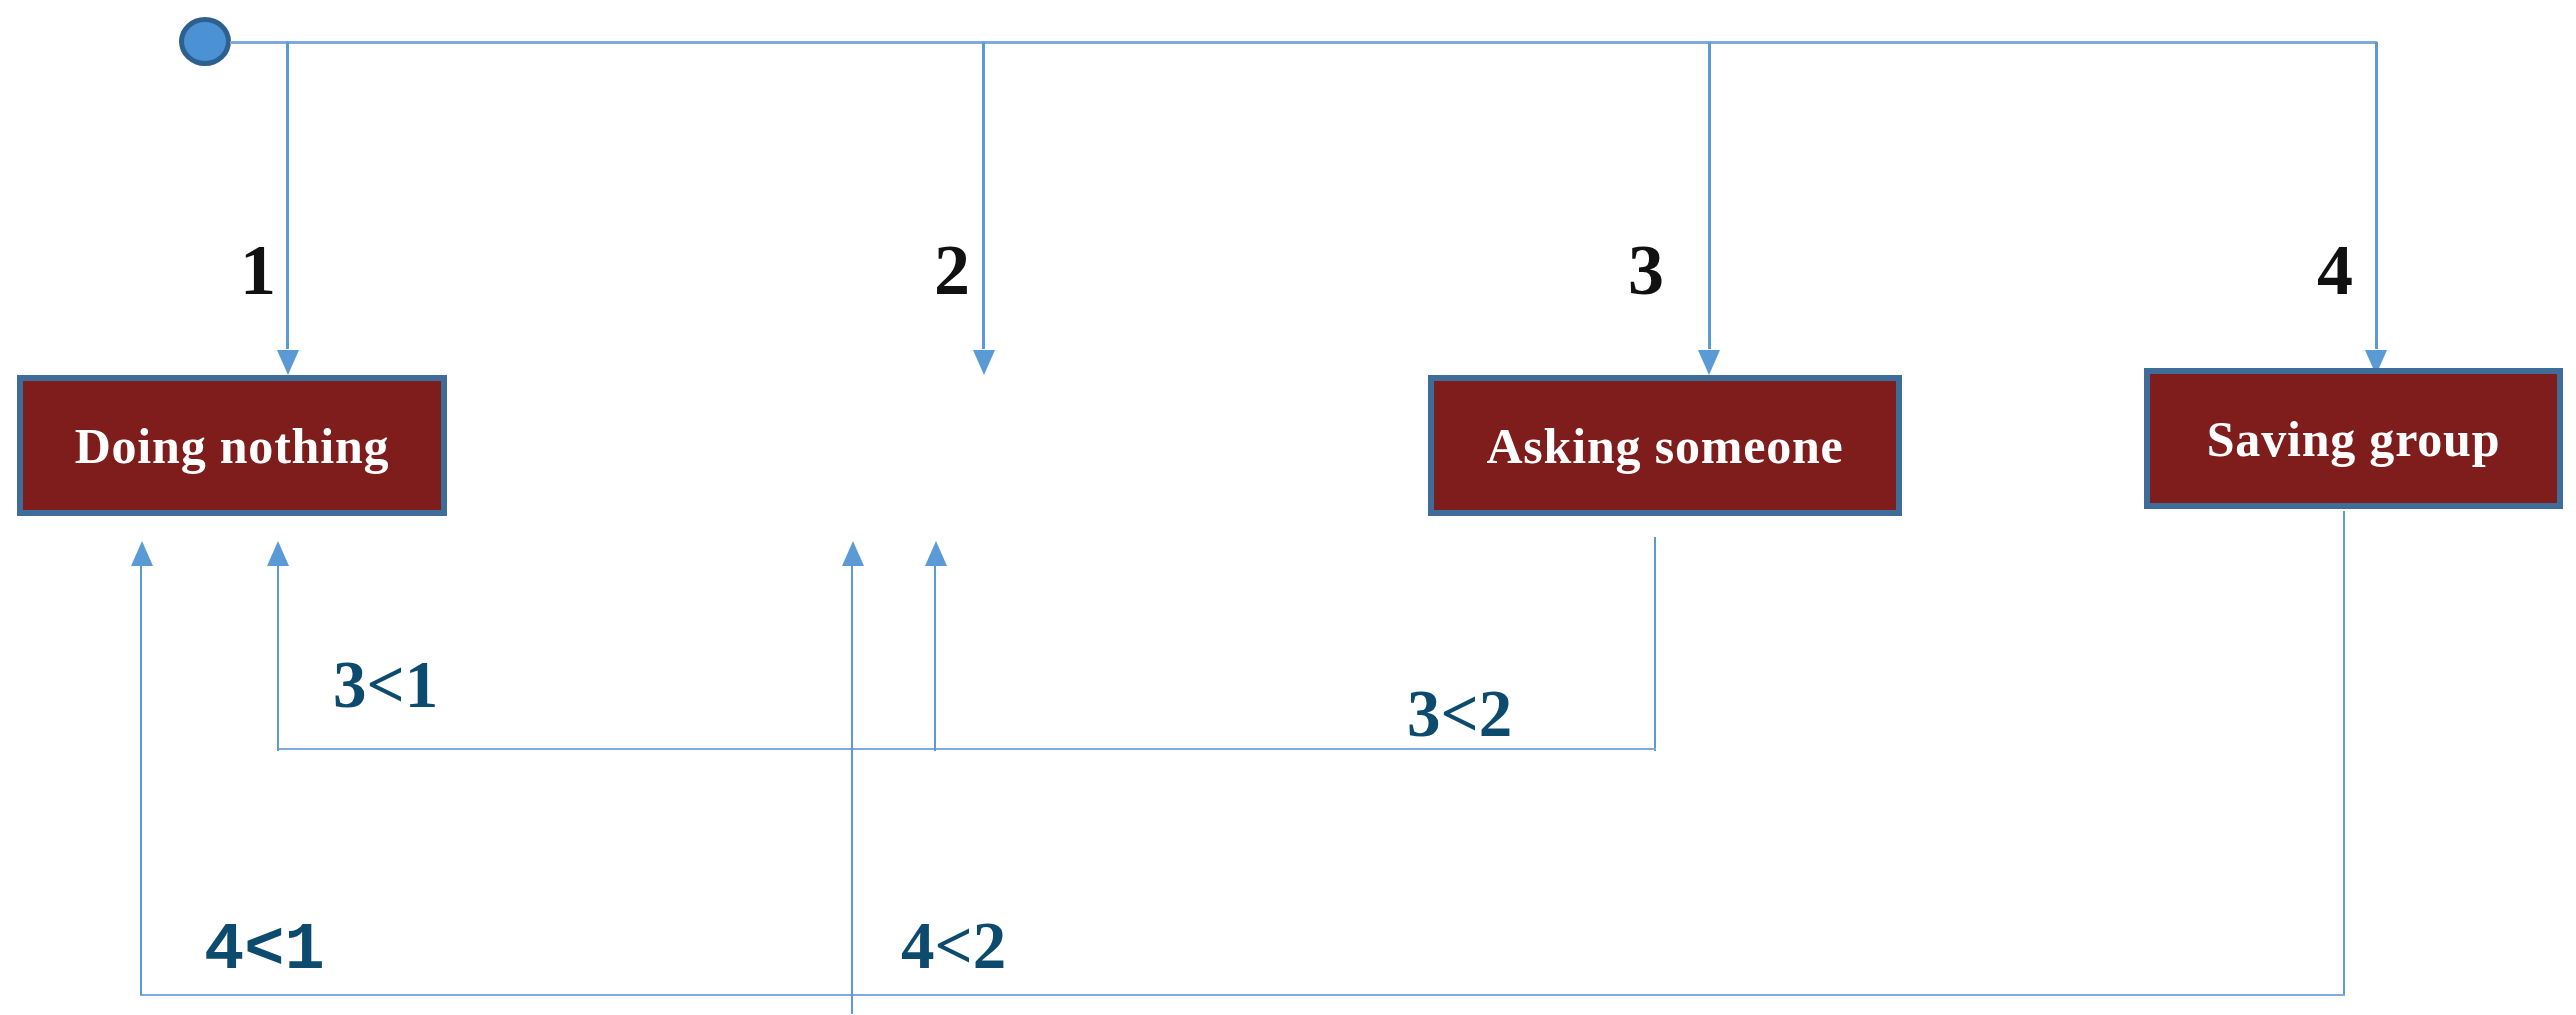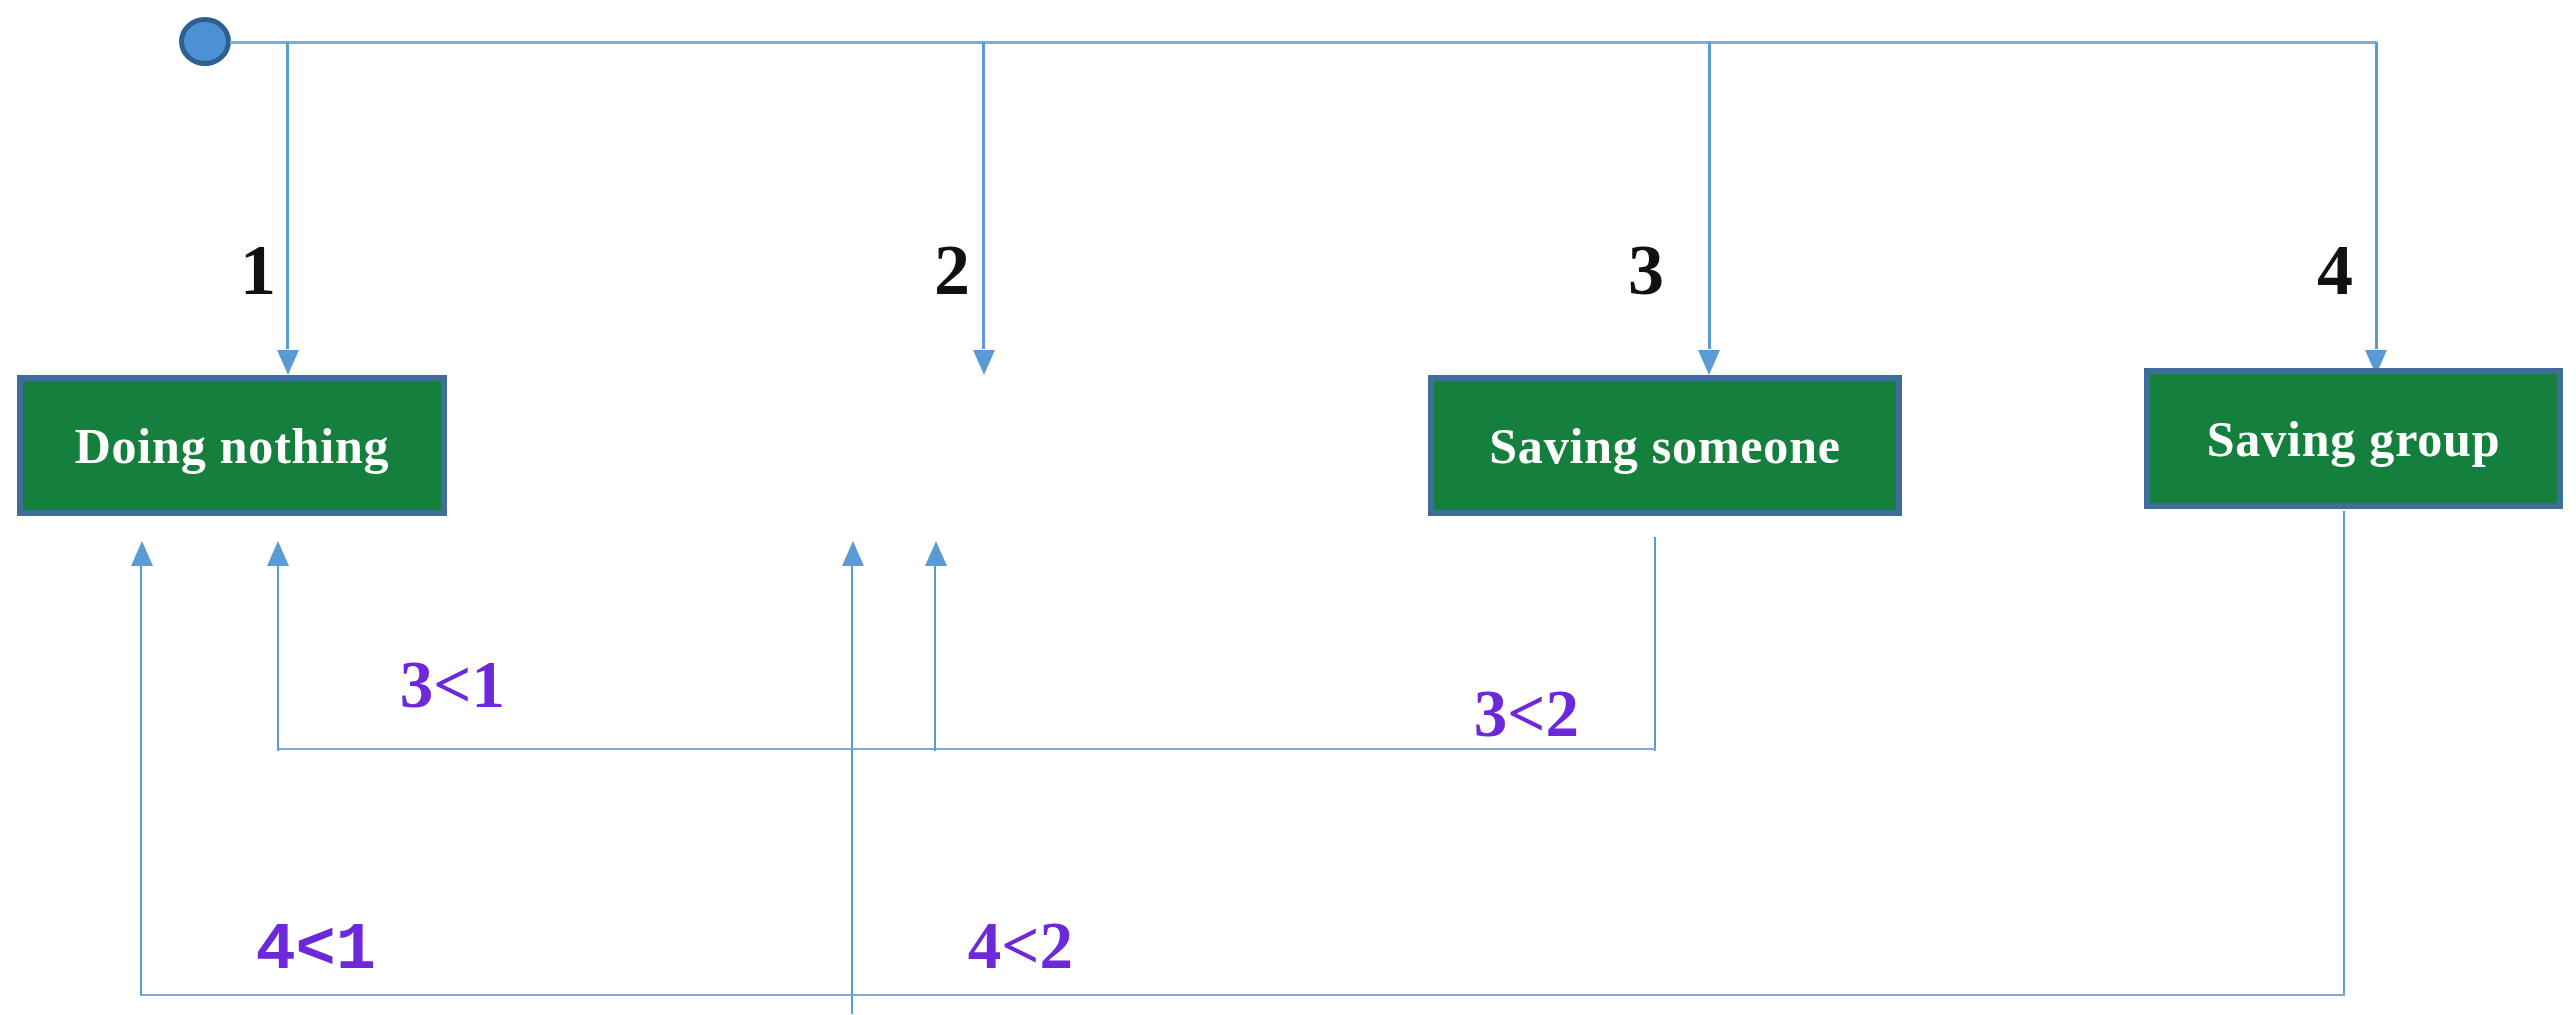--- a/index.html
+++ b/index.html
@@ -34,21 +34,21 @@
   .ah-up {
     position: absolute; width: 0; height: 0;
     border-left: 11px solid transparent;
     border-right: 11px solid transparent;
     border-bottom: 25px solid #5b9bd5;
   }
   
   .state-box {
     position: absolute;
     height: 129px;
-    background: #15803d;
+    background: #7f1d1d;
     border: 6.3px solid #3e6d9a;
     display: flex;
     align-items: center;
     justify-content: center;
   }
   .state-box .box-label {
     color: #ffffff;
     font-size: 50px;
     font-weight: 700;
     white-space: nowrap;
@@ -60,24 +60,24 @@
     width: 78px; height: 78px;
     color: #111111;
     font-size: 72px;
     font-weight: 700;
     text-align: center;
     line-height: 78px;
   }
   .fb-label {
     position: absolute;
     width: 172px; height: 74px;
-    color: #6d28d9;
+    color: #0c4a6e;
     font-size: 67px;
     font-weight: 700;
-    text-align: right;
+    text-align: left;
     line-height: 74px;
   }
 </style>
 </head>
 <body>
 
 <div class="canvas">
 
   <div class="start-dot"></div>
 
@@ -91,21 +91,21 @@
   </div>
 
   <div class="vline" style="left:982px; top:42px; height:307px;"></div>
   <div class="ah-down" style="left:973px; top:350px;"></div>
   <div class="num-label" style="left:913px; top:231px;">2</div>
 
   <div class="vline" style="left:1708px; top:42px; height:307px;"></div>
   <div class="ah-down" style="left:1698px; top:350px;"></div>
   <div class="num-label" style="left:1607px; top:231px;">3</div>
   <div class="state-box" style="left:1428px; top:375px; width:462px;">
-    <span class="box-label">Saving someone</span>
+    <span class="box-label">Asking someone</span>
   </div>
 
   <div class="vline" style="left:2375px; top:42px; height:307px;"></div>
   <div class="ah-down" style="left:2365px; top:350px;"></div>
   <div class="num-label" style="left:2296px; top:231px;">4</div>
   <div class="state-box" style="left:2144px; top:368px; width:407px;">
     <span class="box-label">Saving group</span>
   </div>
 
   <div class="vline thin" style="left:1654px; top:537px; height:214px;"></div>

